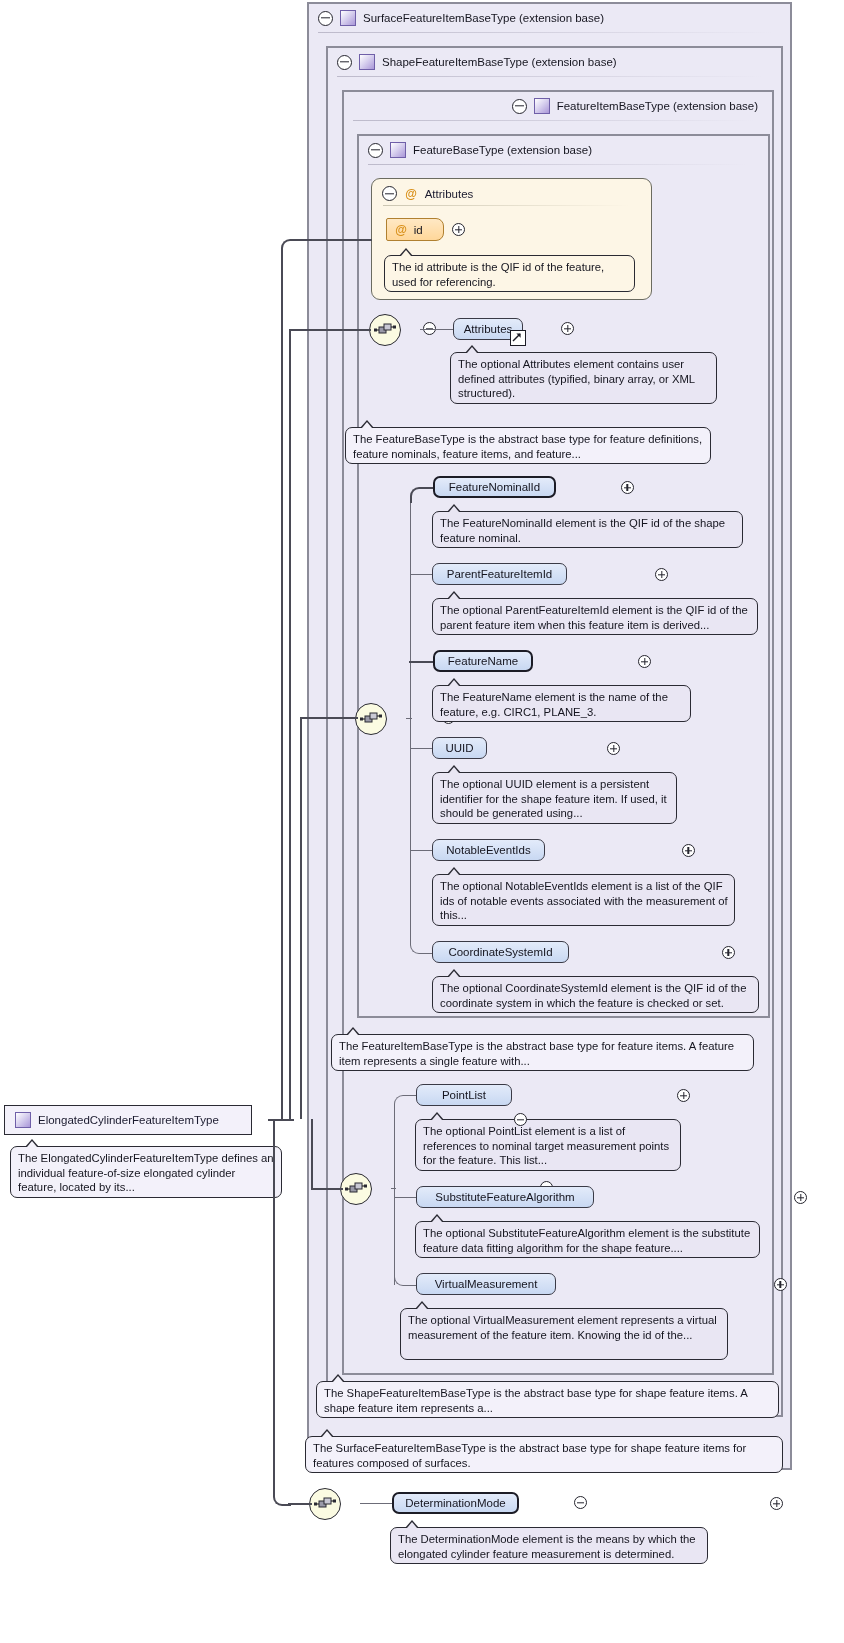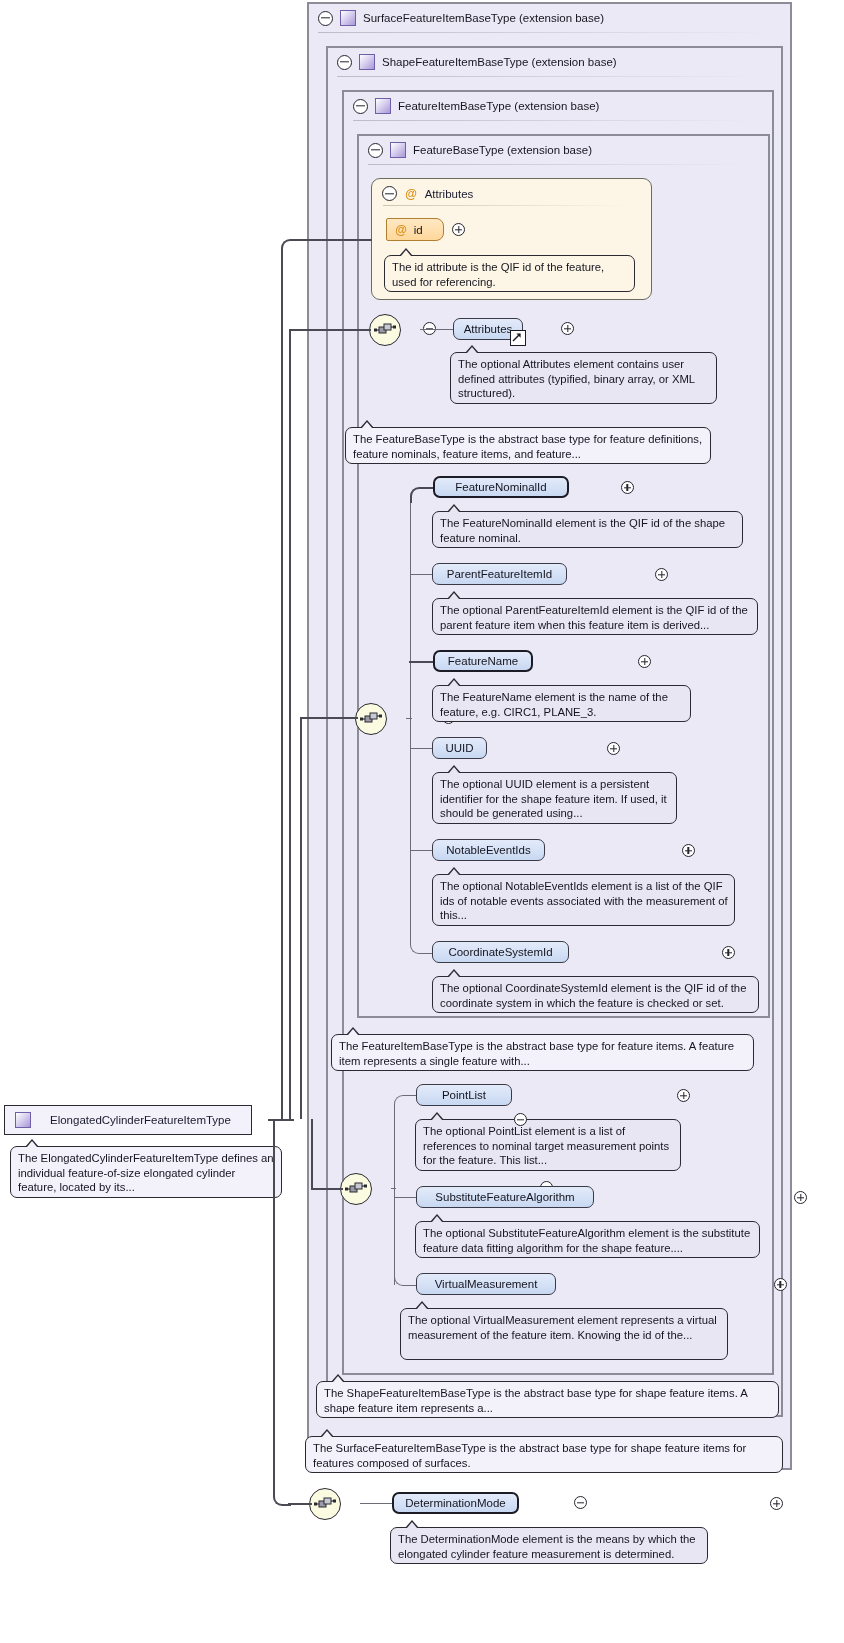--- a/index.html
+++ b/index.html
@@ -112,21 +112,21 @@
   .seq{
     position:absolute;width:30px;height:30px;border-radius:50%;
     border:1.6px solid #2a2a33;background:#fbfbe2;
   }
   .seq svg{position:absolute;left:4px;top:7px;}
 
   
   .roottype{
     position:absolute;box-sizing:border-box;height:30px;
     border:1.4px solid #2a2a33;background:#f3f1fa;
-    display:flex;align-items:center;gap:19px;padding:0 10px;
+    display:flex;align-items:center;gap:7px;padding:0 10px;
     white-space:nowrap;font-size:11.5px;
   }
 
   
   .ln{position:absolute;background:#6c6c78;}
   .lnv{width:1px;}
   .lnh{height:1px;}
   .ln.thick{background:#4a4a55;}
   .lnv.thick{width:2px;}
   .lnh.thick{height:2px;}
@@ -163,21 +163,21 @@
 <div class="nest" style="left:326px;top:46px;width:457px;height:1371px;">
   <div class="nest-hdr" style="width:430px;">
     <span class="pm"></span>
     <span class="swatch"></span>
     <span class="nest-title">ShapeFeatureItemBaseType (extension base)</span>
   </div>
   <div class="nest-rule" style="top:28px;width:426px;"></div>
 </div>
 
 <div class="nest" style="left:342px;top:90px;width:432px;height:1285px;">
-  <div class="nest-hdr" style="width:405px;">
+  <div class="nest-hdr" style="width:405px;justify-content:flex-end;">
     <span class="pm"></span>
     <span class="swatch"></span>
     <span class="nest-title">FeatureItemBaseType (extension base)</span>
   </div>
   <div class="nest-rule" style="top:28px;width:400px;"></div>
 </div>
 
 <div class="nest" style="left:357px;top:134px;width:413px;height:884px;">
   <div class="nest-hdr" style="width:385px;">
     <span class="pm"></span>
@@ -247,21 +247,21 @@
   </svg>
 </div>
 <span class="pm abs" style="left:393px;top:711px;"></span>
 
 
 <div class="ln lnv" style="left:410px;top:497px;height:445px;"></div>
 <div class="ln lnh" style="left:406px;top:718px;width:6px;"></div>
 
 
 <div class="elbow tl" style="left:410px;top:487px;width:22px;height:14px;border-width:2px;border-color:#4a4a55;"></div>
-<div class="elem req" style="left:433px;top:476px;width:136px;">
+<div class="elem req" style="left:433px;top:476px;width:123px;">
   <span>FeatureNominalId</span>
 </div>
 <span class="pm plus abs" style="left:556px;top:481px;"></span>
 <div class="note" style="left:432px;top:511px;width:311px;height:37px;">The FeatureNominalId element is the QIF id of the shape feature nominal.</div>
 
 
 <div class="ln lnh" style="left:410px;top:574px;width:22px;"></div>
 <div class="elem" style="left:432px;top:563px;width:135px;">
   <span>ParentFeatureItemId</span>
 </div>

